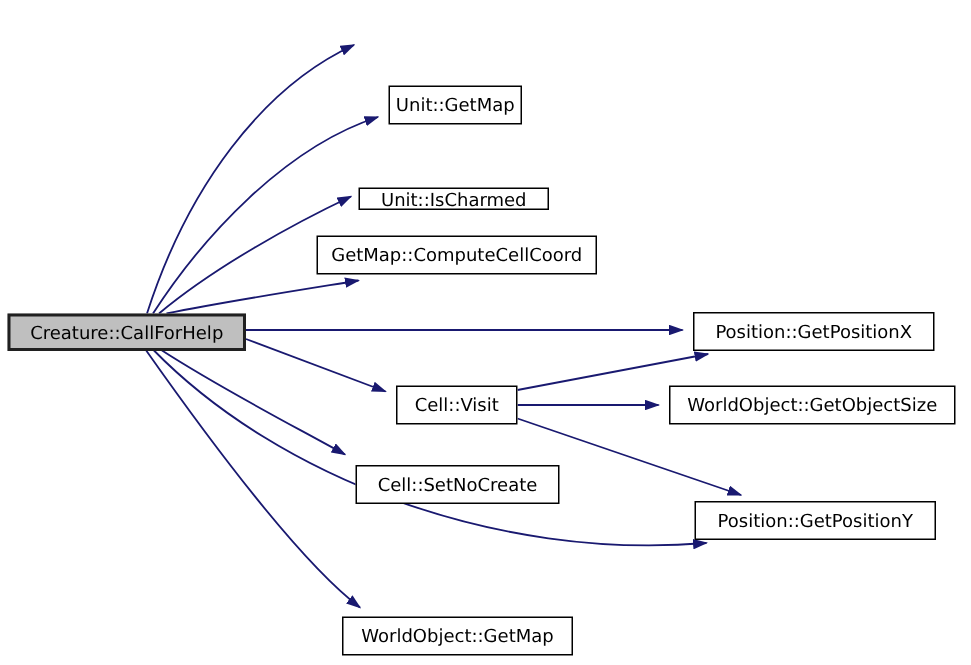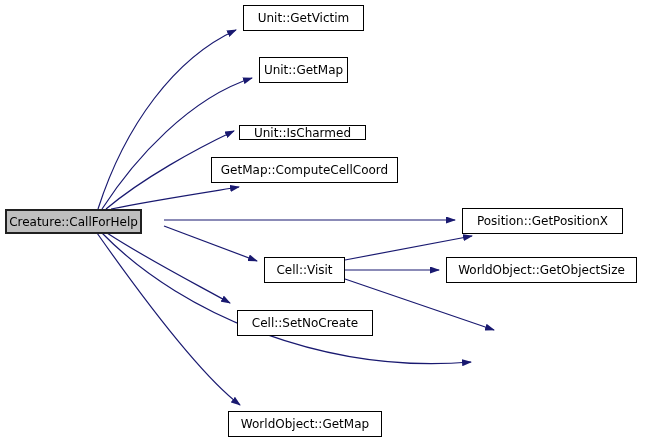--- a/index.html
+++ b/index.html
@@ -5,21 +5,21 @@
   html,body{margin:0;padding:0;background:#fff;}
   .canvas{position:relative;width:647px;height:443px;background:#ffffff;
           font-family:"DejaVu Sans","Liberation Sans",sans-serif;overflow:hidden;}
   .edges{position:absolute;left:0;top:0;}
   .edge{fill:none;stroke:#191970;stroke-width:1.2px;}
   .node{position:absolute;box-sizing:border-box;background:#ffffff;border:1px solid #000000;
         color:#000000;font-size:12px;line-height:1;display:flex;align-items:center;
         justify-content:center;white-space:nowrap;cursor:pointer;}
   .node.main{background:#bfbfbf;border:2px solid #202020;cursor:default;}
   
-  .n-main          {left:5px;  top:209px;width:137px;height:25px;}
+  .n-main          {left:5px;  top:209px;width:159px;height:25px;}
   .n-getvictim     {left:243px;top:5px;  width:121px;height:26px;}
   .n-ispet         {left:259px;top:57px; width:89px; height:26px;}
   .n-ischarmed     {left:239px;top:107px;width:127px;height:15px;margin-top:18px;}
   .n-computecell   {left:211px;top:157px;width:187px;height:26px;}
   .n-getposx       {left:462px;top:208px;width:161px;height:26px;}
   .n-cellvisit     {left:264px;top:257px;width:81px; height:26px;}
   .n-getobjectsize {left:446px;top:257px;width:191px;height:26px;}
   .n-setnocreate   {left:237px;top:310px;width:136px;height:26px;}
   .n-getposy       {left:463px;top:334px;width:161px;height:26px;}
   .n-getmap        {left:228px;top:411px;width:154px;height:26px;}
@@ -43,23 +43,23 @@
     <path class="edge" d="M 164,226 C 196,238 228,250 257,261" marker-end="url(#arrow)"></path>
     <path class="edge" d="M 107,233 C 147,259 194,283 230,303" marker-end="url(#arrow)"></path>
     <path class="edge" d="M 102,233 C 185,318 330,374 471,362" marker-end="url(#arrow)"></path>
     <path class="edge" d="M 97,233 C 135,287 198,373 240,405" marker-end="url(#arrow)"></path>
     <path class="edge" d="M 345,260 L 472,236" marker-end="url(#arrow)"></path>
     <path class="edge" d="M 345,270 L 439,270" marker-end="url(#arrow)"></path>
     <path class="edge" d="M 345,279 L 494,330" marker-end="url(#arrow)"></path>
   </svg>
 
   <div class="node main n-main">Creature::CallForHelp</div>
-  <div class="node n-getvictim">Unit::GetVictim</div>
   <div class="node n-ispet">Unit::GetMap</div>
   <div class="node n-ischarmed">Unit::IsCharmed</div>
   <div class="node n-computecell">GetMap::ComputeCellCoord</div>
   <div class="node n-cellvisit">Cell::Visit</div>
   <div class="node n-getposx">Position::GetPositionX</div>
   <div class="node n-setnocreate">Cell::SetNoCreate</div>
   <div class="node n-getobjectsize">WorldObject::GetObjectSize</div>
+  <div class="node n-getposy">Position::GetPositionY</div>
   <div class="node n-getmap">WorldObject::GetMap</div>
 
 </div>
 
 </body></html>

